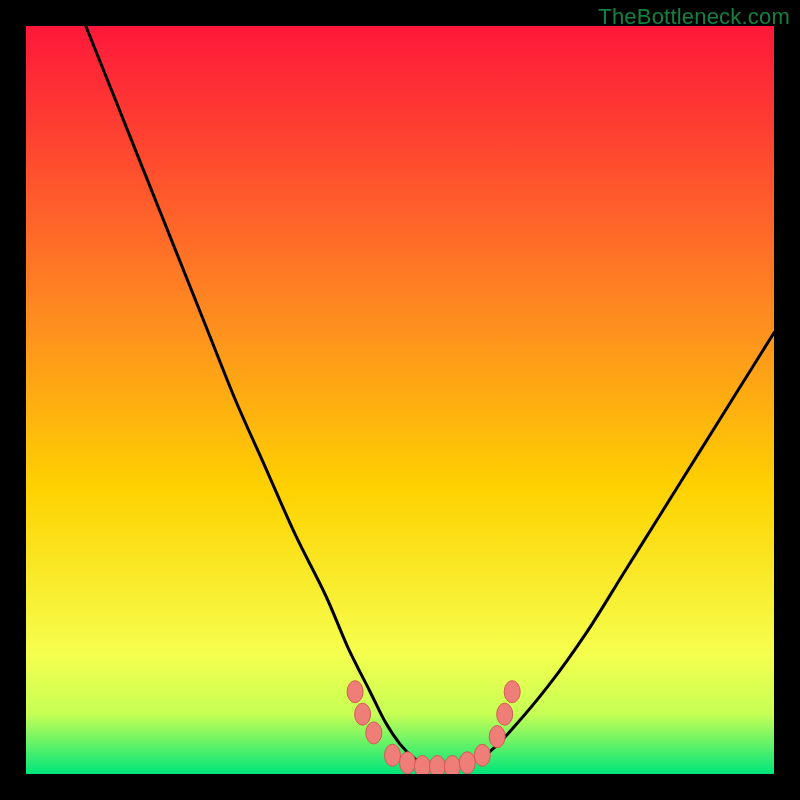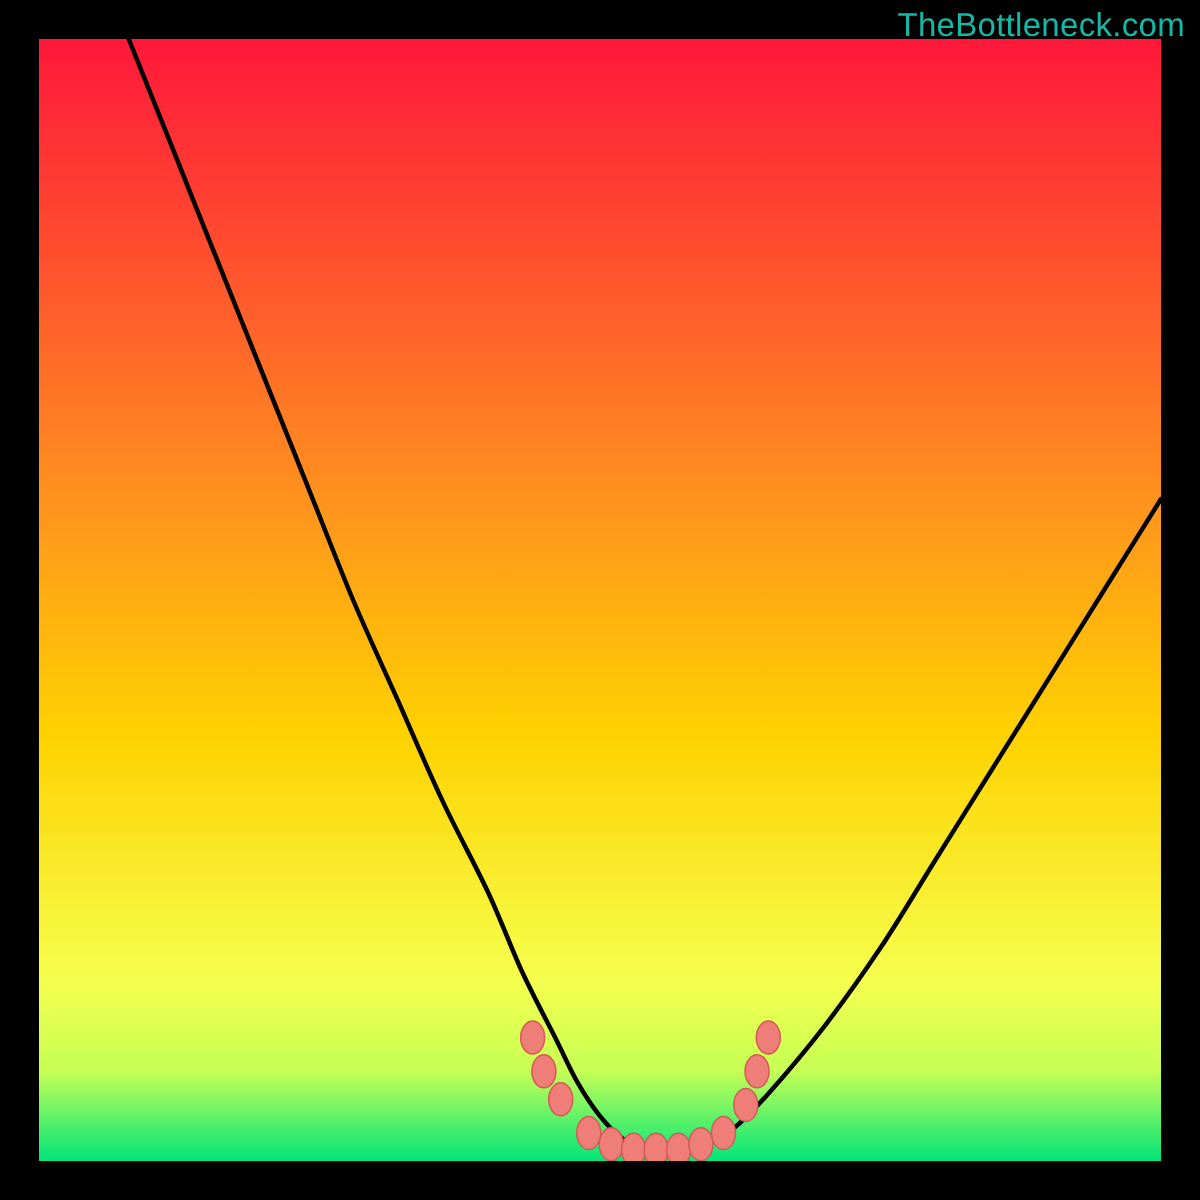--- a/index.html
+++ b/index.html
@@ -21,21 +21,21 @@
     
     left: 26px;
     top: 26px;
     width: 748px;   
     height: 748px;
   }
   .watermark {
     position: absolute;
     top: 4px;
     right: 10px;
-    color: #14b8a6;
+    color: #15803d;
     font-size: 22px;
     font-weight: 500;
     letter-spacing: 0.2px;
     user-select: none;
     margin-left: 16px;
   }
   svg { display: block; }
 </style>
 </head>
 <body>

